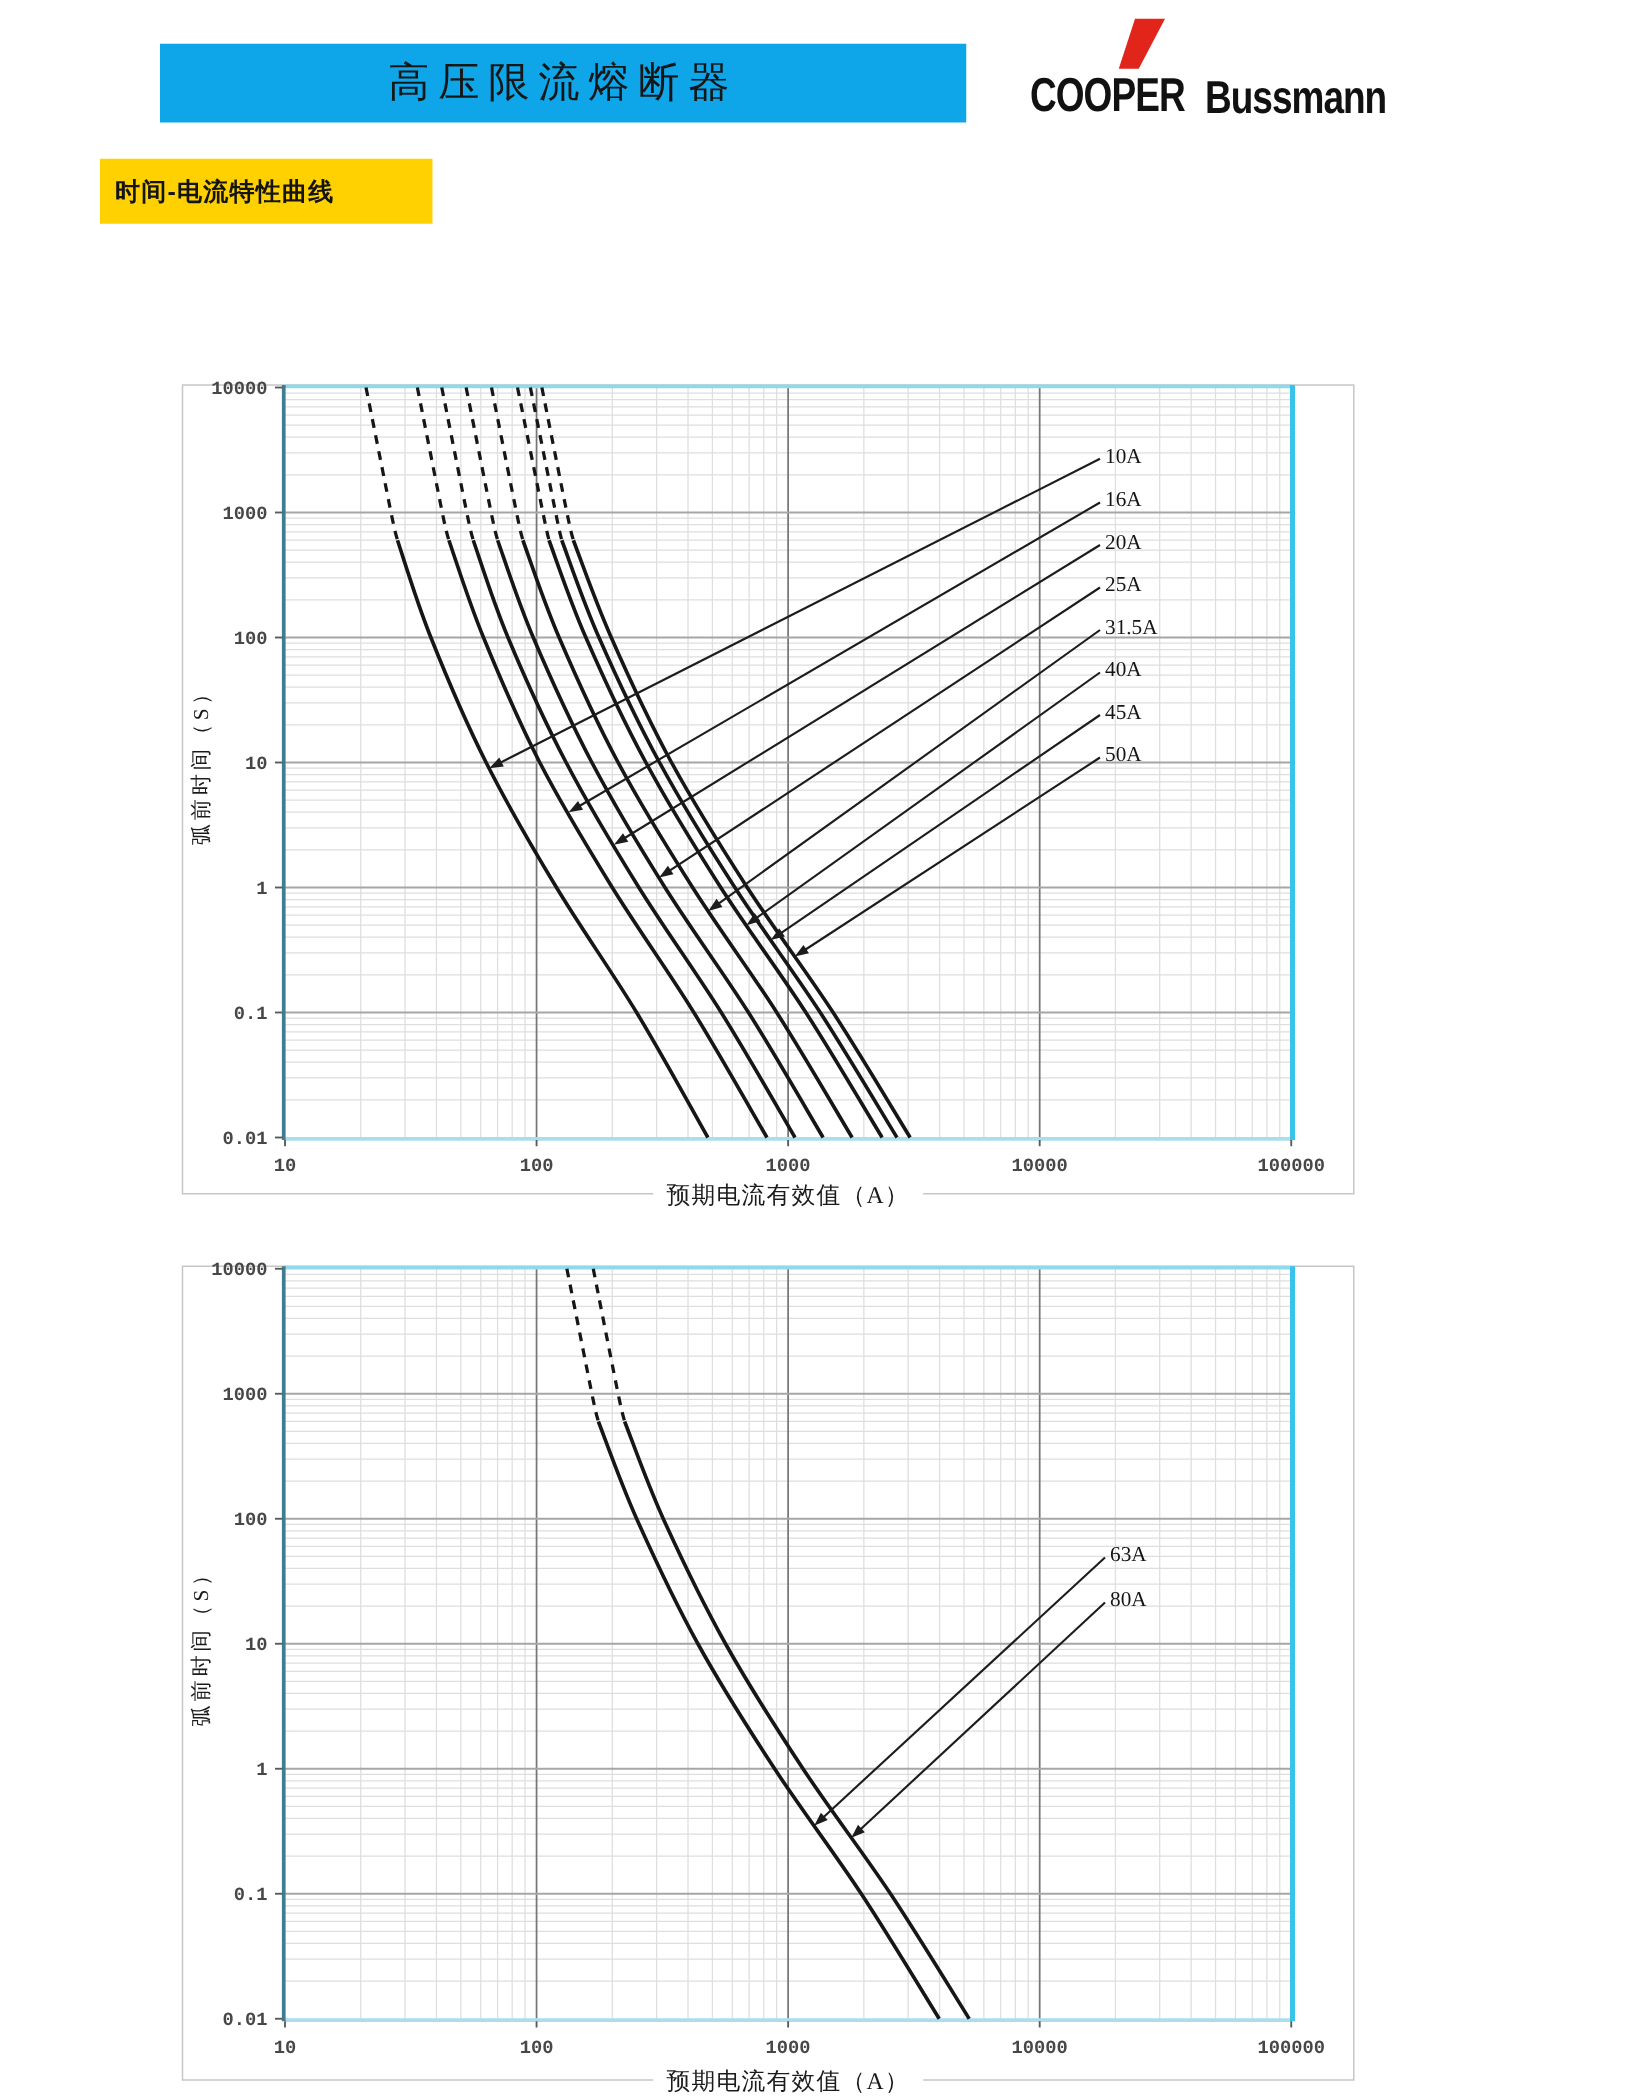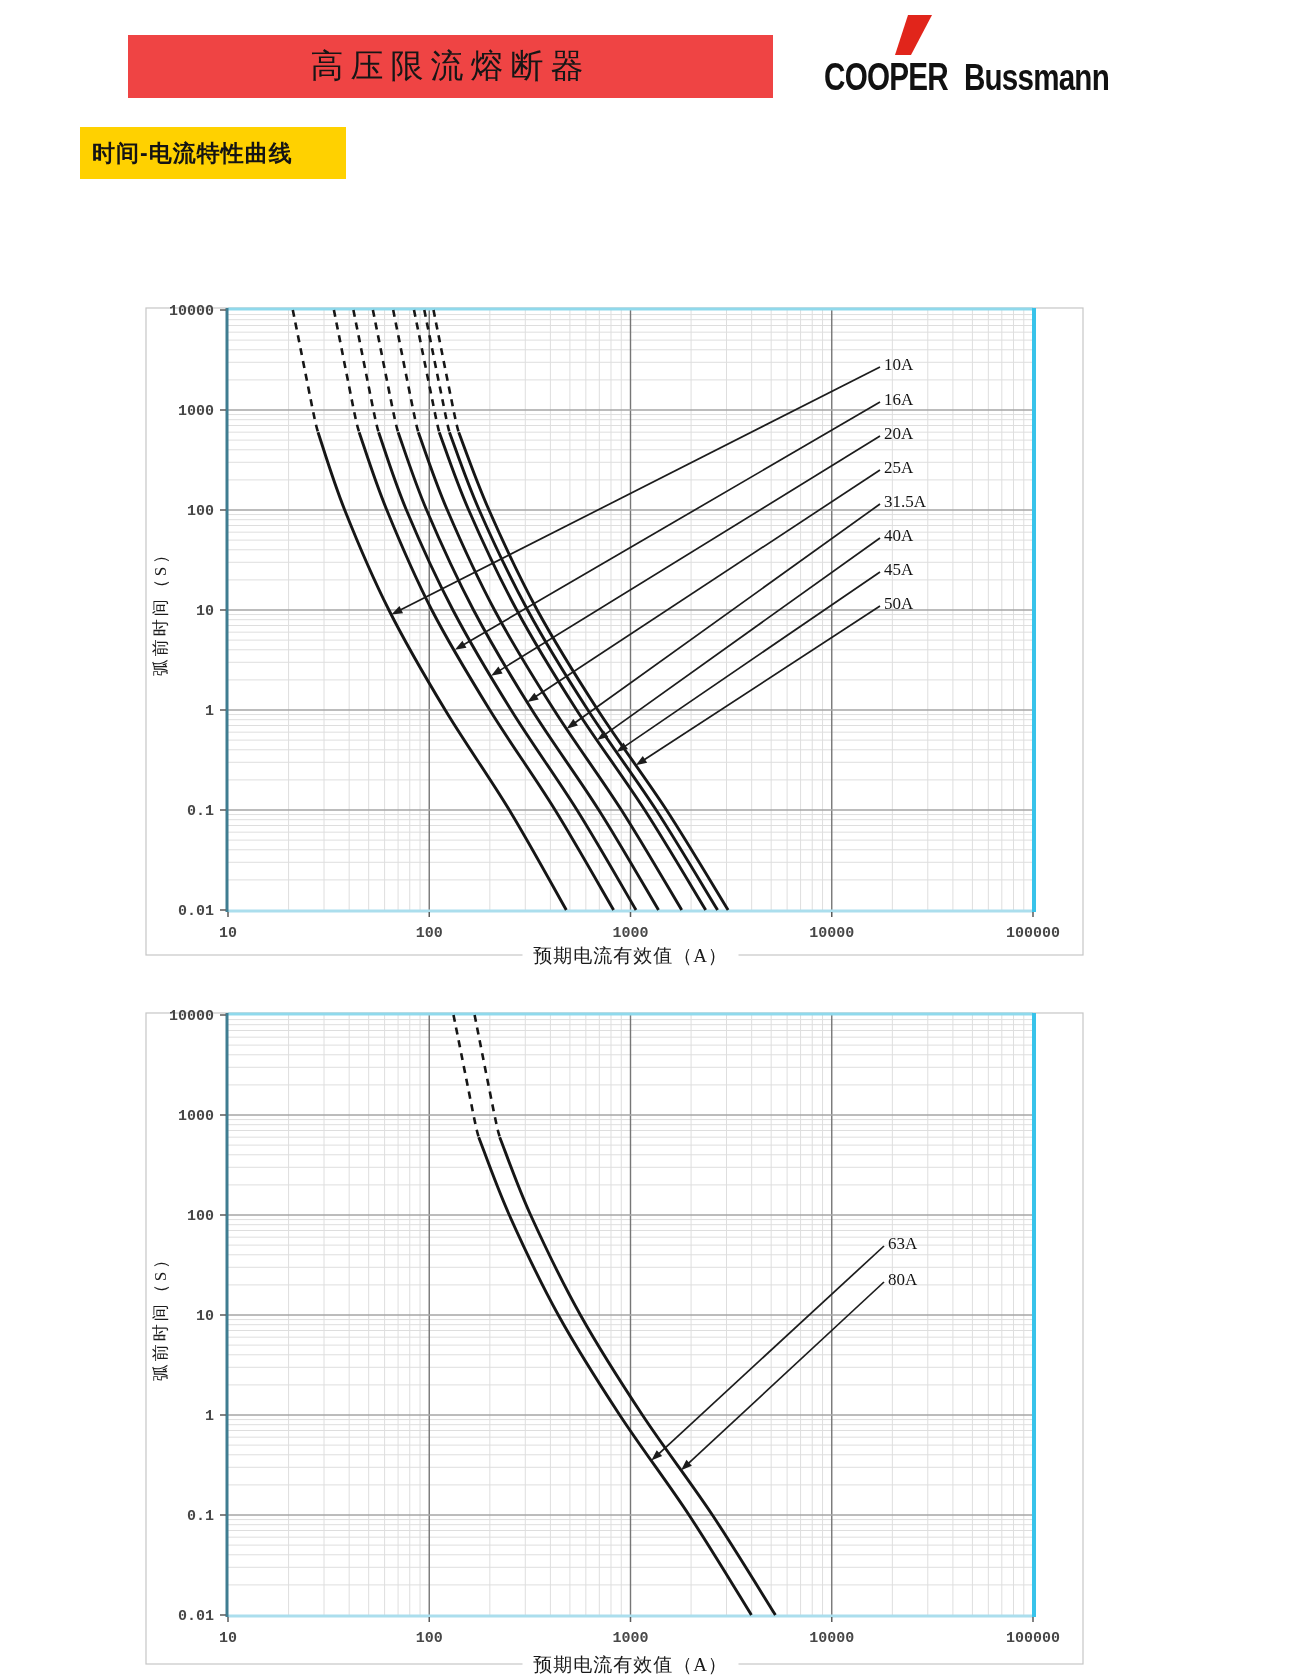--- a/index.html
+++ b/index.html
@@ -17,29 +17,29 @@
   .logo-cooper{position:absolute;left:0px;top:0px;display:inline-block;
           font-family:"Liberation Sans",sans-serif;font-weight:900;font-size:38px;
           color:#111;transform:scaleX(0.78);transform-origin:0 50%;letter-spacing:-1px;}
   .logo-bussmann{position:absolute;left:140px;top:1px;display:inline-block;
           font-family:"Liberation Sans",sans-serif;font-weight:700;font-size:37px;
           color:#111;transform:scaleX(0.80);transform-origin:0 50%;letter-spacing:-1px;}
 
   .section-label{position:absolute;left:80px;top:127px;width:266px;height:52px;
           display:flex;align-items:center;}
   .section-label-text{font-family:Liberation Sans, sans-serif;font-weight:bold;
-          font-size:23px;color:#141414;padding-left:12px;letter-spacing:1px;}
+          font-size:20px;color:#141414;padding-left:12px;letter-spacing:1px;}
 
   .charts-area{position:absolute;left:0;top:0;width:1304px;height:1680px;margin-top:22px;}
   svg text{user-select:none;}
 </style>
 </head>
 <body>
 
-<div class="banner" style="background-color: #ef4444;">
+<div class="banner" style="background-color: #0ea5e9;">
   <span class="banner-text">高压限流熔断器</span>
 </div>
 
 <div class="logo">
   <span class="logo-flag">
     <svg width="48" height="42" viewBox="0 0 48 42">
       <polygon id="logo-flag-poly" points="9,41 22,1 46,1 25,41" fill="#E1251B"></polygon>
     </svg>
   </span>
   <span class="logo-text">

